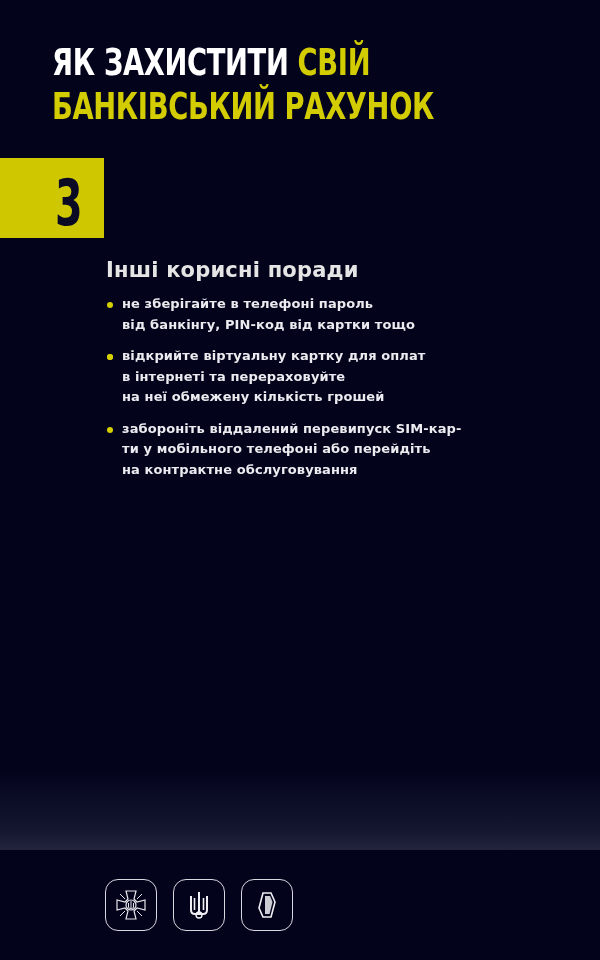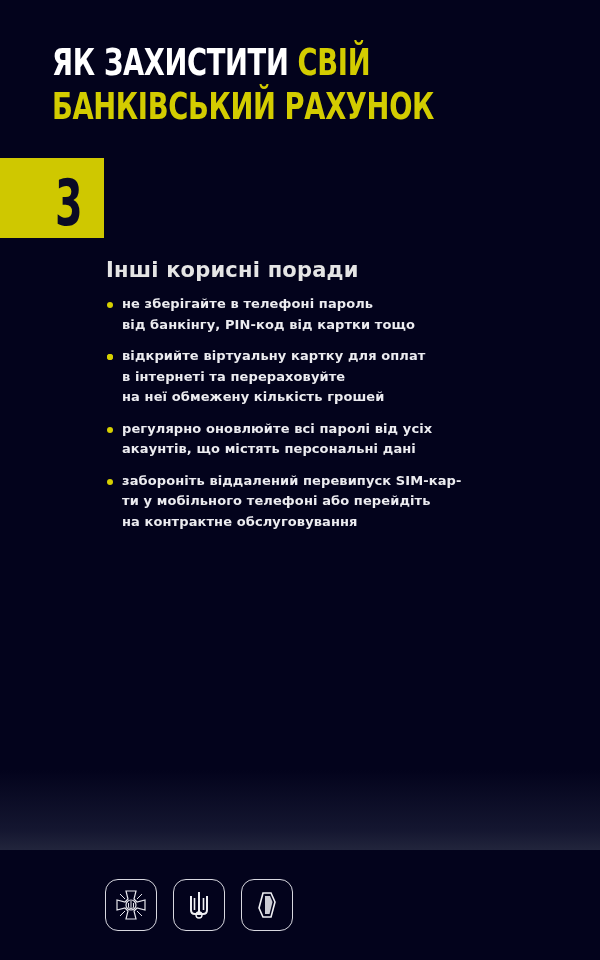--- a/index.html
+++ b/index.html
@@ -106,22 +106,20 @@
 
   <h2 class="section-heading">Інші корисні поради</h2>
 
   <ul class="tips">
     <li class="tip"><span class="bullet"></span><span>не зберігайте в телефоні пароль
 від банкінгу, PIN-код від картки тощо</span></li>
     <li class="tip"><span class="bullet"></span></li>
     <li class="tip"><span class="bullet"></span><span>відкрийте віртуальну картку для оплат
 в інтернеті та перераховуйте
 на неї обмежену кількість грошей</span></li>
-    <li class="tip"><span class="bullet"></span><span>регулярно оновлюйте всі паролі від усіх
-акаунтів, що містять персональні дані</span></li>
     <li class="tip"><span class="bullet"></span><span>забороніть віддалений перевипуск SIM-кар-
 ти у мобільного телефоні або перейдіть
 на контрактне обслуговування</span></li>
   </ul>
 
   <div class="footer">
   </div>
   <div class="logos">
     <div class="logo">
       <svg width="34" height="34" viewBox="0 0 34 34">

